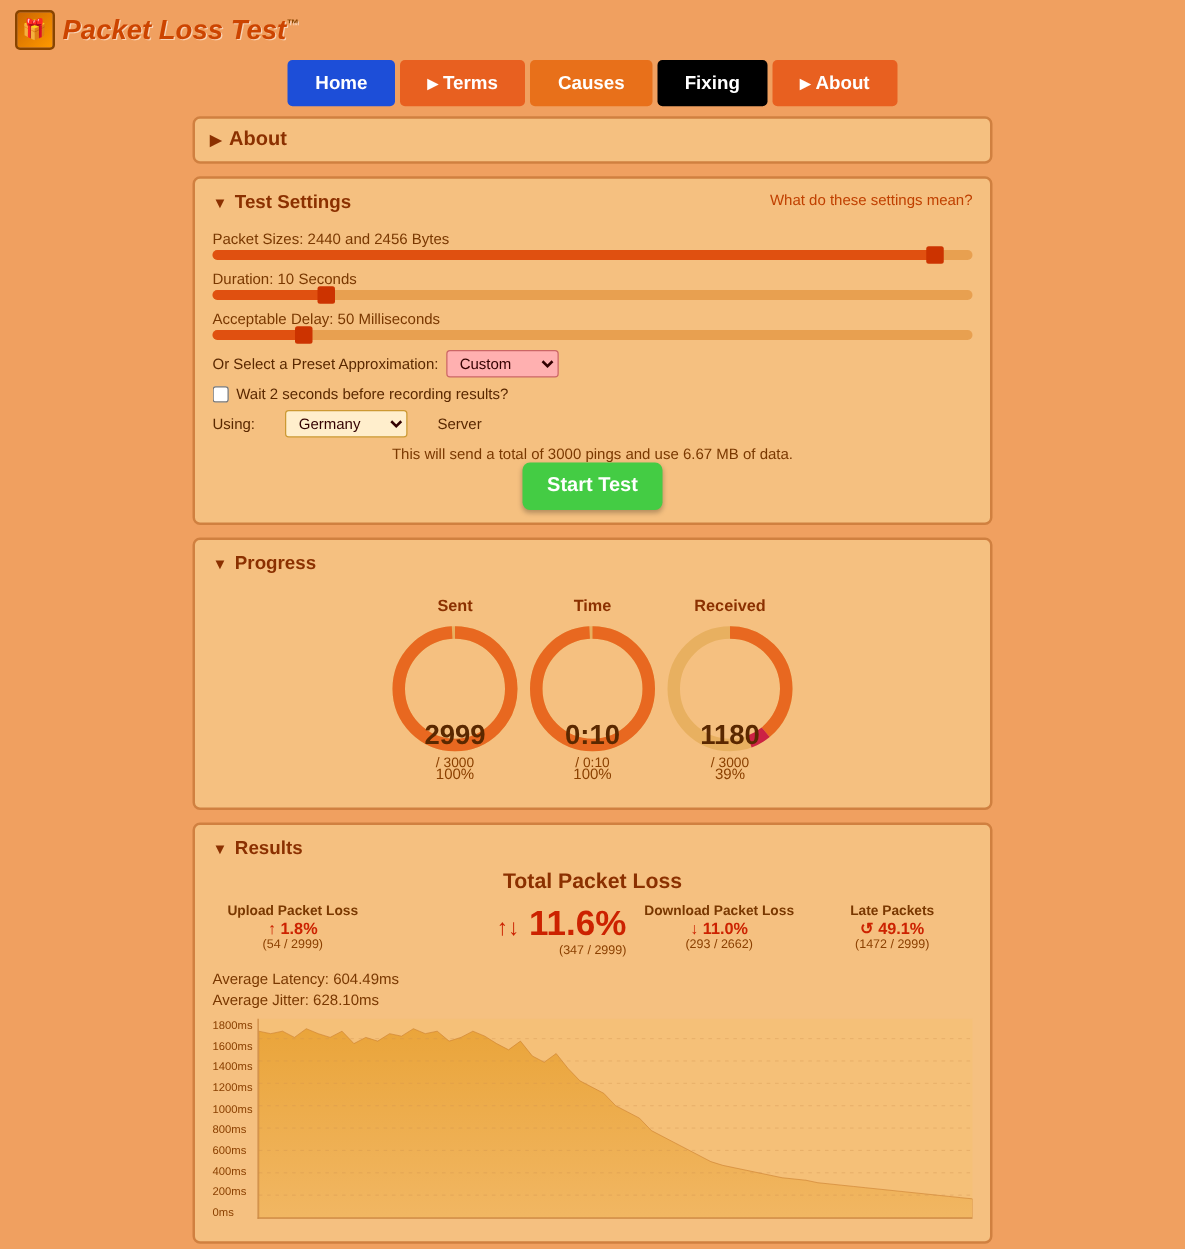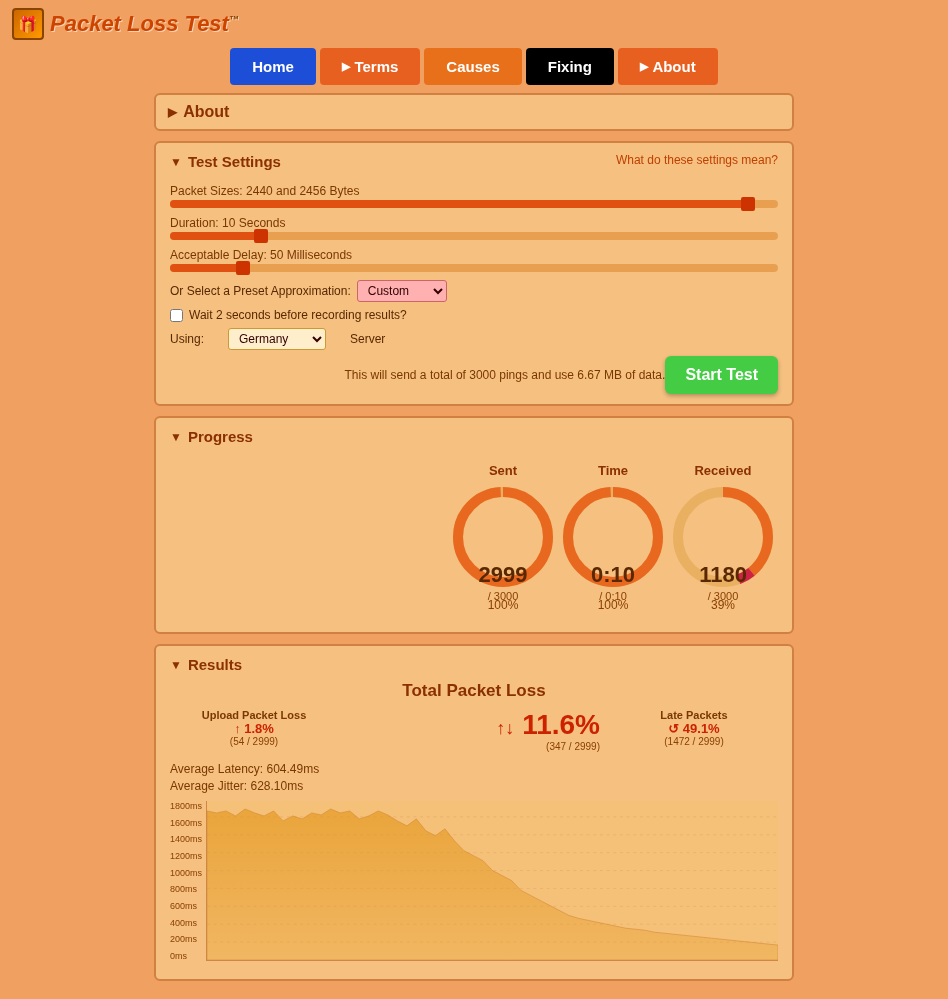--- a/index.html
+++ b/index.html
@@ -180,38 +180,39 @@
       border: 1px solid #cc9933;
       border-radius: 3px;
       padding: 2px 20px 2px 6px;
       font-size: 12px;
       color: #330000;
     }
     .info-row {
       display: flex;
       justify-content: flex-end;
       align-items: center;
+      flex-direction: column;
     }
     .info-text { font-size: 12px; color: #7a3800; }
     .start-btn {
       background: #44cc44;
       color: white;
       font-size: 16px;
       font-weight: bold;
       border: none;
       border-radius: 6px;
       padding: 10px 20px;
       cursor: pointer;
       box-shadow: 0 2px 4px #0004;
     }
 
     
     .progress-grid {
       display: flex;
-      justify-content: flex-end;
+      justify-content: center;
       align-items: center;
       padding: 10px 0;
     }
     .progress-item {
       display: flex;
       flex-direction: column;
       align-items: center;
       gap: 4px;
     }
     .progress-label {
@@ -493,20 +494,25 @@
       </div>
 
       <div class="total-loss-col">
         <div class="total-loss-big">
           <span style="font-size:18px;">↑↓</span>
           <span>11.6%</span>
         </div>
         <div class="stat-sub">(347 / 2999)</div>
       </div>
 
+      <div class="stat-col">
+        <div class="stat-label">Download Packet Loss</div>
+        <div class="stat-value">↓ 11.0%</div>
+        <div class="stat-sub">(293 / 2662)</div>
+      </div>
 
       <div class="stat-col">
         <div class="stat-label">Late Packets</div>
         <div class="stat-value">↺ 49.1%</div>
         <div class="stat-sub">(1472 / 2999)</div>
       </div>
     </div>
 
     <div class="avg-row">Average Latency: 604.49ms</div>
     <div class="avg-row">Average Jitter: 628.10ms</div>

